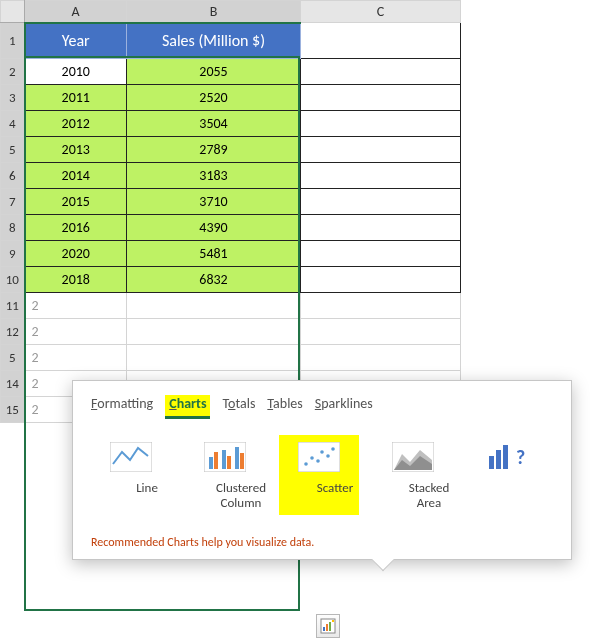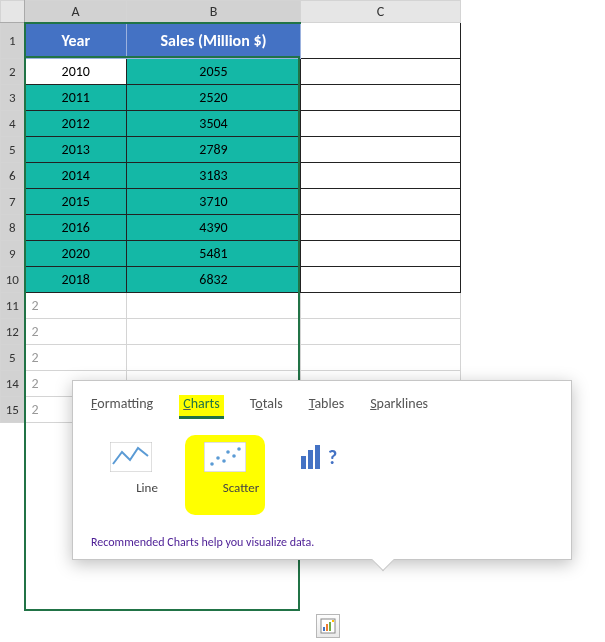--- a/index.html
+++ b/index.html
@@ -32,26 +32,26 @@
       border: 1px solid #d4d4d4;
       text-align: center;
       padding: 0 6px;
       height: 26px;
       background: #fff;
       vertical-align: middle;
     }
     .header-cell {
       background: #4472C4;
       color: #fff;
-      font-weight: bold;
+      font-weight: normal;
       border: 1px solid #9cb2de;
       font-size: 16px;
     }
     .header-cell.row1 { height: 36px; }
-    .cell.sel { background: #14b8a6; border: 1px solid #222; }
+    .cell.sel { background: #bef264; border: 1px solid #222; }
     .cell.active { background: #fff; border: 1px solid #222; }
     .cell.colC { background: #fff; border: 1px solid #222; }
     .cell.colC.norm { border: 1px solid #d4d4d4; }
     .colA { width: 102px; }
     .colB { width: 174px; }
     .colC { width: 160px; }
     .cell.pale { color: #999; background: #fff; border-right: 1px solid #d4d4d4; }
     .cell.pale.colA { border-left: 1px solid #b7b7b7; }
     .selection-outline {
       position: absolute;
@@ -68,33 +68,33 @@
       top: 380px;
       width: 500px;
       background: #fff;
       border: 1px solid #c6c6c6;
       box-shadow: 0 4px 16px rgba(0,0,0,.25);
       padding: 14px 18px 10px 18px;
       z-index: 10;
     }
     .popup-tabs {
       display: flex;
-      gap: 26px;
+      gap: 12px;
       margin-bottom: 16px;
       font-size: 14px;
     }
     .popup-tab {
       cursor: pointer;
       padding-bottom: 4px;
       color: #555;
     }
     .popup-tab u { text-decoration: underline; text-decoration-color: #555; }
     .popup-tab.active {
       color: #217346;
-      font-weight: normal;
+      font-weight: bold;
       border-bottom: 3px solid #217346;
       background: #ffff00;
       padding-left: 4px; padding-right: 4px;
     }
     .popup-options {
       display: flex;
       gap: 14px;
       justify-content: flex-start;
       margin-bottom: 14px;
       flex-wrap: nowrap;
@@ -103,30 +103,30 @@
       display: flex;
       flex-direction: column;
       align-items: center;
       width: 80px;
       cursor: pointer;
       font-size: 13px;
       color: #444;
       text-align: center;
       padding: 4px 0;
     }
-    .chart-opt.highlight { background: #ffff00; border-radius: 10px; }
+    .chart-opt.highlight { background: #ffff00; }
     .chart-opt .icon {
       width: 44px; height: 36px;
       display: flex; align-items: center; justify-content: center;
       margin-bottom: 6px;
     }
     .chart-opt .label { line-height: 1.15; min-height: 30px; margin-left: 32px; }
     .popup-help {
       font-size: 12px;
-      color: #4c1d95;
+      color: #c2410c;
       padding-top: 6px;
     }
     .popup-pointer {
       position: absolute;
       left: 302px;
       bottom: -9px;
       width: 16px; height: 16px;
       background: #fff;
       border-right: 1px solid #c6c6c6;
       border-bottom: 1px solid #c6c6c6;
@@ -271,37 +271,61 @@
   <div class="popup-options">
     <div class="chart-opt">
       <div class="icon">
         <svg width="42" height="30" viewBox="0 0 42 30">
             <rect x="0" y="0" width="42" height="30" fill="none" stroke="#bfbfbf"></rect>
             <polyline points="3,22 12,10 20,18 28,6 38,14" fill="none" stroke="#5b9bd5" stroke-width="2"></polyline>
           </svg>
       </div>
       <div class="label">Line</div>
     </div>
+    <div class="chart-opt">
+      <div class="icon">
+        <svg width="42" height="30" viewBox="0 0 42 30">
+            <rect x="0" y="0" width="42" height="30" fill="none" stroke="#bfbfbf"></rect>
+            <rect x="5" y="15" width="4" height="12" fill="#5b9bd5"></rect>
+            <rect x="10" y="10" width="4" height="17" fill="#ed7d31"></rect>
+            <rect x="18" y="8" width="4" height="19" fill="#5b9bd5"></rect>
+            <rect x="23" y="14" width="4" height="13" fill="#ed7d31"></rect>
+            <rect x="31" y="5" width="4" height="22" fill="#5b9bd5"></rect>
+            <rect x="36" y="11" width="4" height="16" fill="#ed7d31"></rect>
+          </svg>
+      </div>
+      <div class="label">Clustered Column</div>
+    </div>
     <div class="chart-opt highlight">
       <div class="icon">
         <svg width="42" height="30" viewBox="0 0 42 30">
             <rect x="0" y="0" width="42" height="30" fill="#fff" stroke="#bfbfbf"></rect>
             <circle cx="8" cy="22" r="1.8" fill="#5b9bd5"></circle>
             <circle cx="14" cy="16" r="1.8" fill="#5b9bd5"></circle>
             <circle cx="20" cy="19" r="1.8" fill="#5b9bd5"></circle>
             <circle cx="24" cy="10" r="1.8" fill="#5b9bd5"></circle>
             <circle cx="30" cy="14" r="1.8" fill="#5b9bd5"></circle>
             <circle cx="35" cy="7" r="1.8" fill="#5b9bd5"></circle>
           </svg>
       </div>
       <div class="label">Scatter</div>
     </div>
     <div class="chart-opt">
       <div class="icon">
         <svg width="42" height="30" viewBox="0 0 42 30">
+            <rect x="0" y="0" width="42" height="30" fill="none" stroke="#bfbfbf"></rect>
+            <polygon points="2,28 10,12 18,20 28,8 40,18 40,28" fill="#bfbfbf"></polygon>
+            <polygon points="2,28 10,18 18,24 28,14 40,22 40,28" fill="#8f8f8f"></polygon>
+          </svg>
+      </div>
+      <div class="label">Stacked Area</div>
+    </div>
+    <div class="chart-opt">
+      <div class="icon">
+        <svg width="42" height="30" viewBox="0 0 42 30">
             <rect x="3" y="14" width="5" height="13" fill="#4472C4"></rect>
             <rect x="10" y="8" width="5" height="19" fill="#4472C4"></rect>
             <rect x="17" y="3" width="5" height="24" fill="#4472C4"></rect>
             <text x="30" y="22" font-size="20" fill="#4472C4" font-weight="bold">?</text>
           </svg>
       </div>
     </div>
   </div>
   <div class="popup-help">Recommended Charts help you visualize data.</div>
   <div class="popup-pointer"></div>

